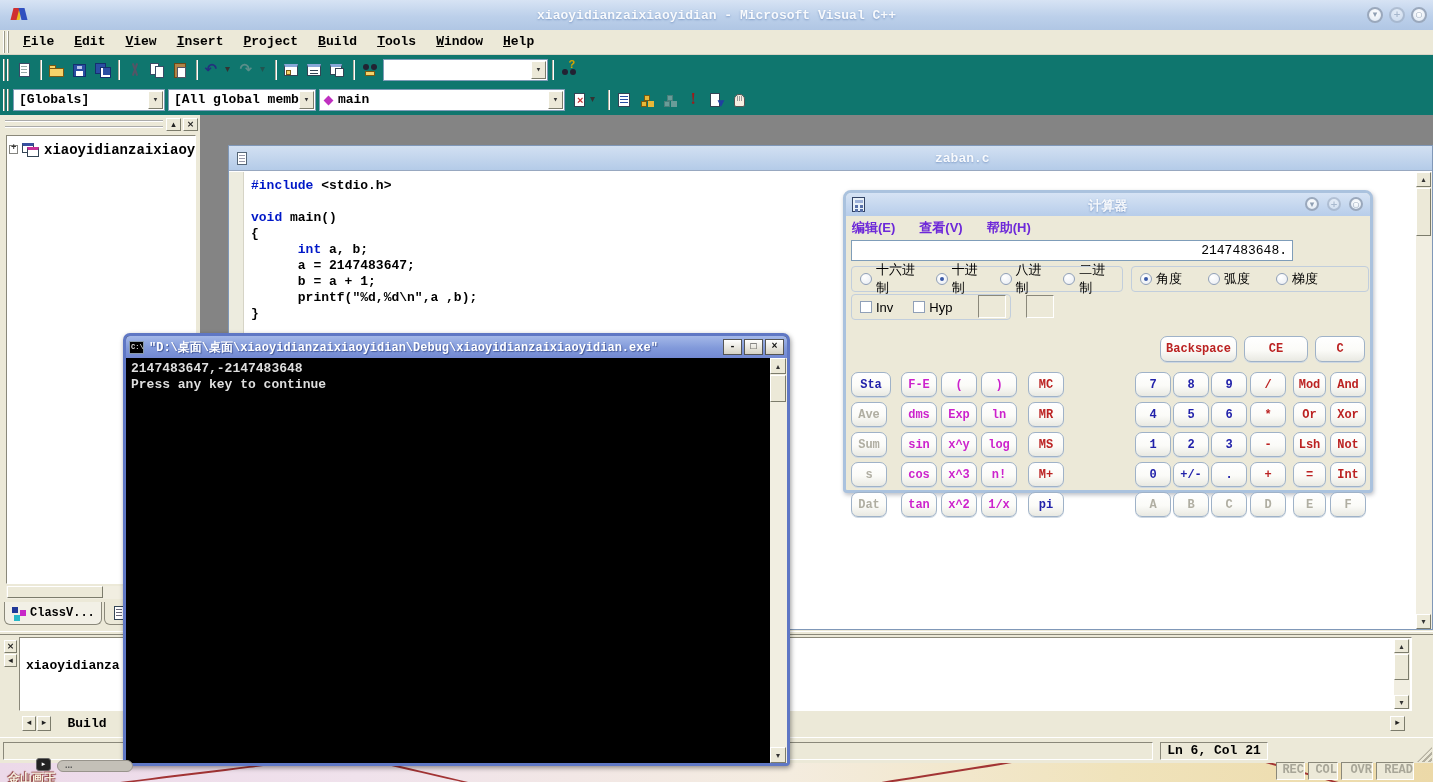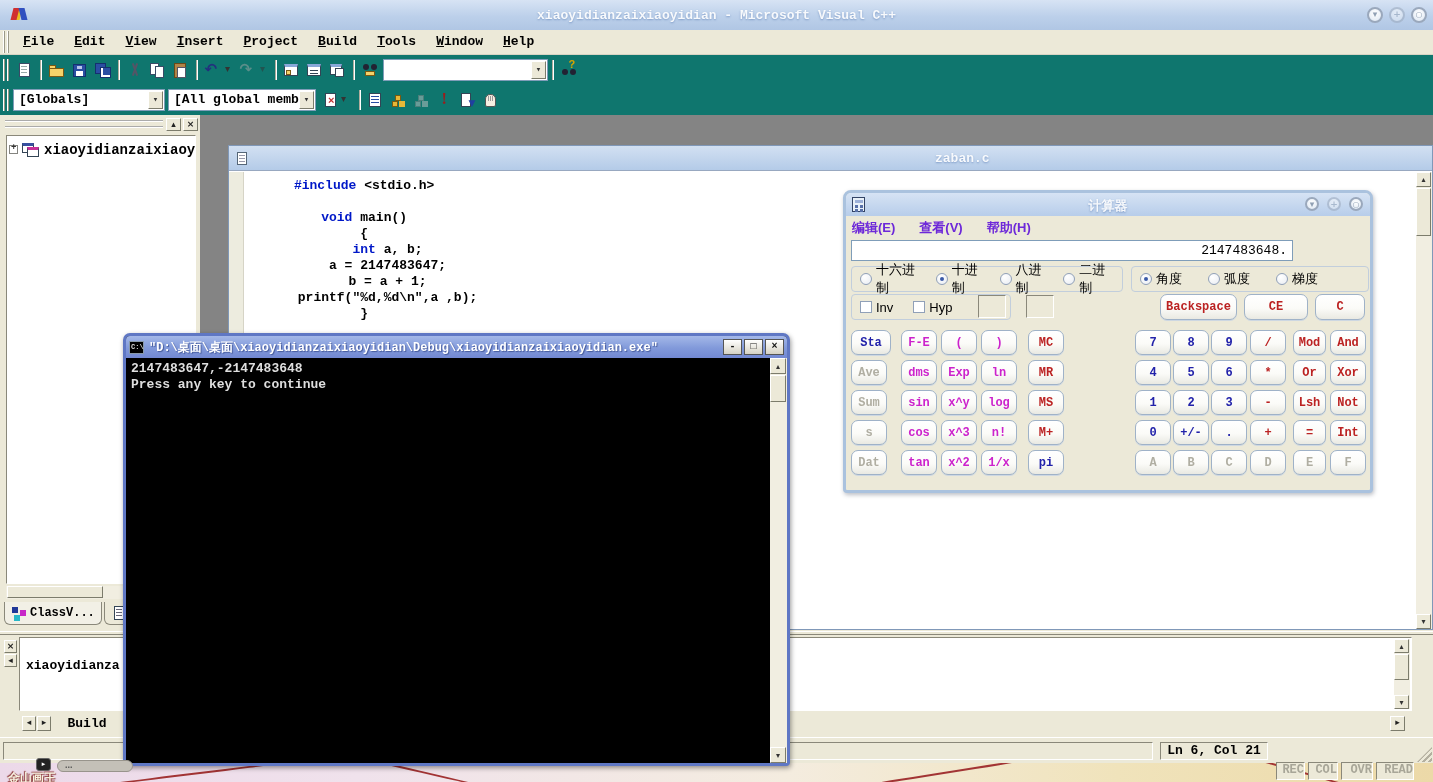--- a/index.html
+++ b/index.html
@@ -126,21 +126,21 @@
 
   
   #mdi{left:200px;top:115px;width:1233px;height:515px;background:#848484;}
   #doc-window{left:228px;top:145px;width:1205px;height:485px;background:#fff;border:1px solid #8098b8;}
   #doc-titlebar{position:absolute;left:0;top:0;right:0;height:25px;border-bottom:1px solid #98a8c0;
      background:linear-gradient(180deg,#d2e0f2,#b4cbe8);}
   #doc-title{position:absolute;left:706px;top:5px;}
   #doc-body{position:absolute;left:0;top:26px;right:16px;bottom:0;background:#fff;overflow:hidden;}
   #gutter{position:absolute;left:0;top:0;width:15px;bottom:0;background:#edecdf;border-right:1px solid #d6d4c6;}
   #code{position:absolute;left:22px;top:6px;font:700 13px/16px "Liberation Mono",monospace;white-space:pre;tab-size:6;}
-  .code-line{height:16px;text-align:center;}
+  .code-line{height:16px;}
   .c-kw{color:#0018c8;} .c-pl{color:#000;}
   .vscroll{position:absolute;background:#f1eee1;}
   .sb-btn{position:absolute;font:8px/13px "DejaVu Sans",sans-serif;text-align:center;color:#333;}
 
   
   #output-panel{left:0;top:630px;width:1433px;height:107px;background:#ece9d8;}
   #out-splitter{position:absolute;left:0;top:1px;width:100%;height:4px;border-top:1px solid #fff;border-bottom:1px solid #8a887a;}
   #out-white{position:absolute;left:19px;top:7px;width:1393px;height:74px;background:#fff;
      border:1px solid;border-color:#8a887a #fff #fff #8a887a;}
   #output-text{position:absolute;left:6px;top:20px;font:700 13px "Liberation Mono",monospace;white-space:nowrap;}
@@ -171,21 +171,21 @@
   .radio-item{display:flex;align-items:center;gap:4px;font:13px "Liberation Sans",sans-serif;color:#000;}
   .radio{position:relative;width:12px;height:12px;border-radius:50%;border:1px solid #90a0b8;
      background:radial-gradient(circle at 35% 30%,#fff,#e8ecf2);flex:0 0 auto;}
   .radio.on::after{content:"";position:absolute;left:3px;top:3px;width:4px;height:4px;border-radius:50%;background:#3a5aa8;}
   .check{width:12px;height:12px;border:1px solid #90a0b8;background:#fff;flex:0 0 auto;}
   .mini-sunken{position:absolute;top:102px;width:28px;height:23px;background:#ece9d8;
      border:1px solid;border-color:#8a887a #fff #fff #8a887a;}
   .cbtn{position:absolute;border:1px solid #9fb2c8;border-radius:7px;
      background:linear-gradient(180deg,#ffffff 0%,#fbfbf8 55%,#e9e9e2 100%);
      font:700 12px "Liberation Mono",monospace;display:flex;align-items:center;justify-content:center;
-     box-shadow:0 1px 0 #cdd7e2;}
+     box-shadow:0 1px 0 #cdd7e2;margin-top:42px;}
   .c-blue{color:#2222aa;} .c-magenta{color:#cc22cc;} .c-red{color:#bb2222;} .c-gray{color:#b0aea2;}
 
   
   #console{left:123px;top:333px;width:667px;height:433px;background:#000;
      border:3px solid #5f77c4;border-radius:7px 7px 4px 4px;box-shadow:1px 2px 5px rgba(0,0,0,.4);}
   #con-titlebar{position:absolute;left:0;top:0;right:0;height:22px;display:flex;align-items:center;gap:5px;padding:0 3px;
      background:linear-gradient(180deg,#a4b8e8 0%,#8199da 55%,#7288d2 100%);border-radius:4px 4px 0 0;}
   #con-title{flex:1;color:#fff;font:700 12px "Liberation Mono",monospace;text-shadow:1px 1px 1px #44599a;
      white-space:nowrap;overflow:hidden;}
   #console-btns{display:flex;gap:2px;}
@@ -316,20 +316,25 @@
     </div>
 
     <div id="toolbar2" class="toolbar">
       <div class="gripper"></div>
       <div class="combo" style="width:152px;">
         <span>[Globals]</span>
         <span class="ddbtn"></span>
       </div>
       <div class="combo" style="width:148px;margin-left:3px;">
         <span>[All global members]</span>
+        <span class="ddbtn"></span>
+      </div>
+      <div class="combo" style="width:246px;margin-left:3px;">
+        <span class="diamond"></span>
+        <span>main</span>
         <span class="ddbtn"></span>
       </div>
       <div class="tb-btn" style="width:36px;margin-left:3px;">
         <span class="i ic-wizard-action"></span>
         <span class="i ic-dd"></span>
       </div>
       <div class="tb-sep"></div>
       <div id="tb-build">
           <div class="tb-btn">
             <div class="i ic-compile"></div>

